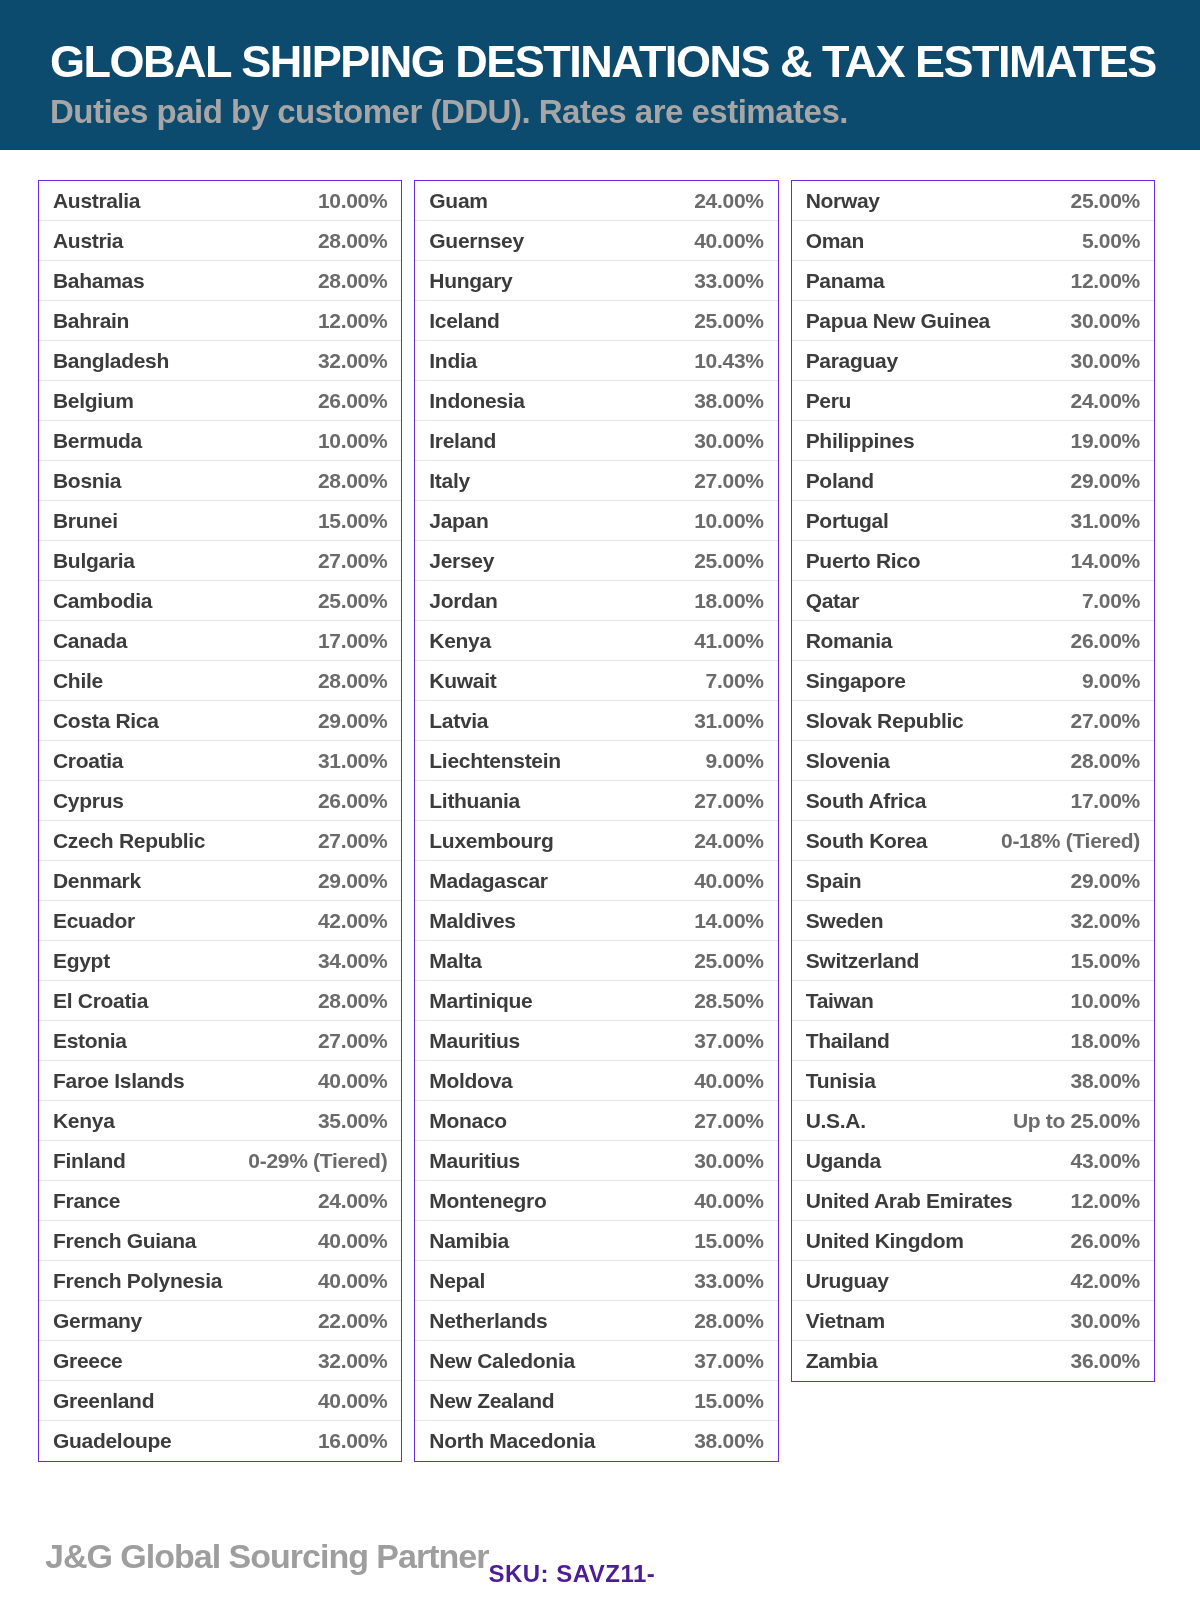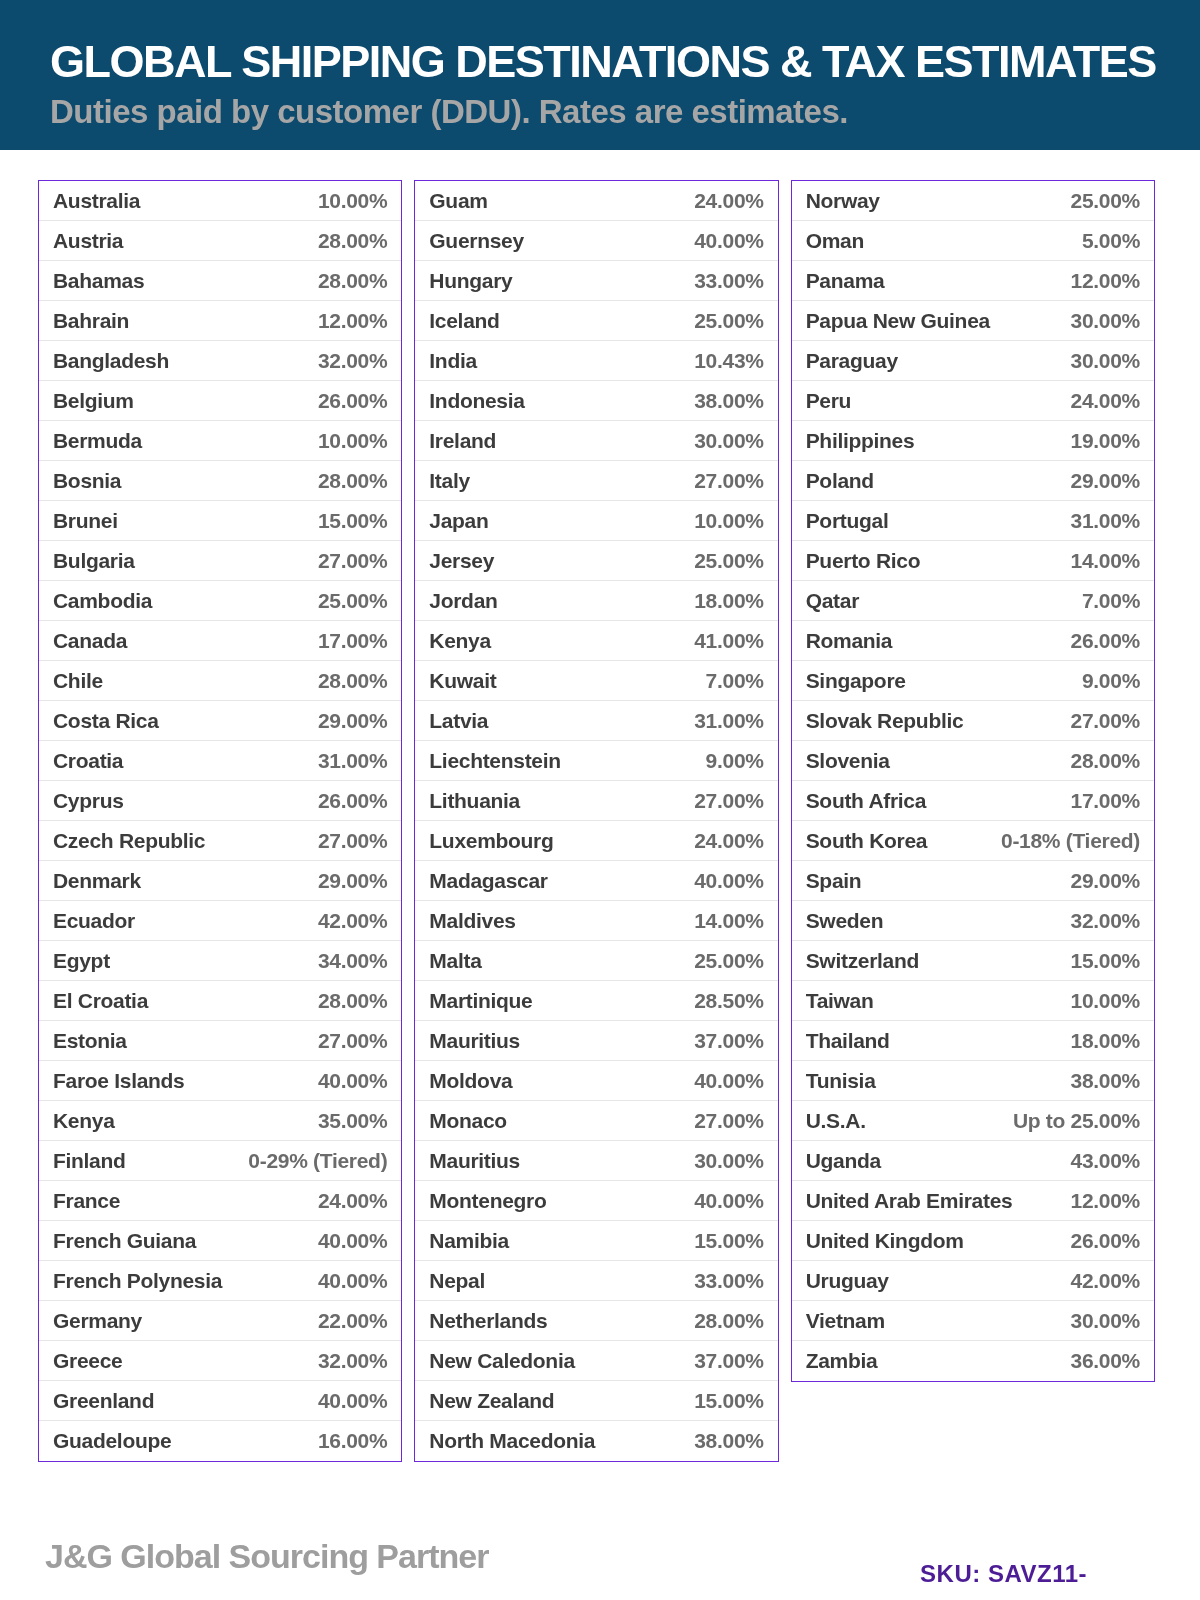--- a/index.html
+++ b/index.html
@@ -61,21 +61,20 @@
     color: #6b6b6b;
     font-size: 21px;
     font-weight: 700;
     letter-spacing: -0.3px;
     white-space: nowrap;
     text-align: right;
   }
   .footer {
     margin: 62px 113px 0 45px;
     display: flex;
-    justify-content: space-between;
     align-items: center;
   }
   .brand {
     color: #9e9e9e;
     font-size: 34px;
     font-weight: 700;
     letter-spacing: -1px;
   }
   .sku {
     color: #4c1d95;

